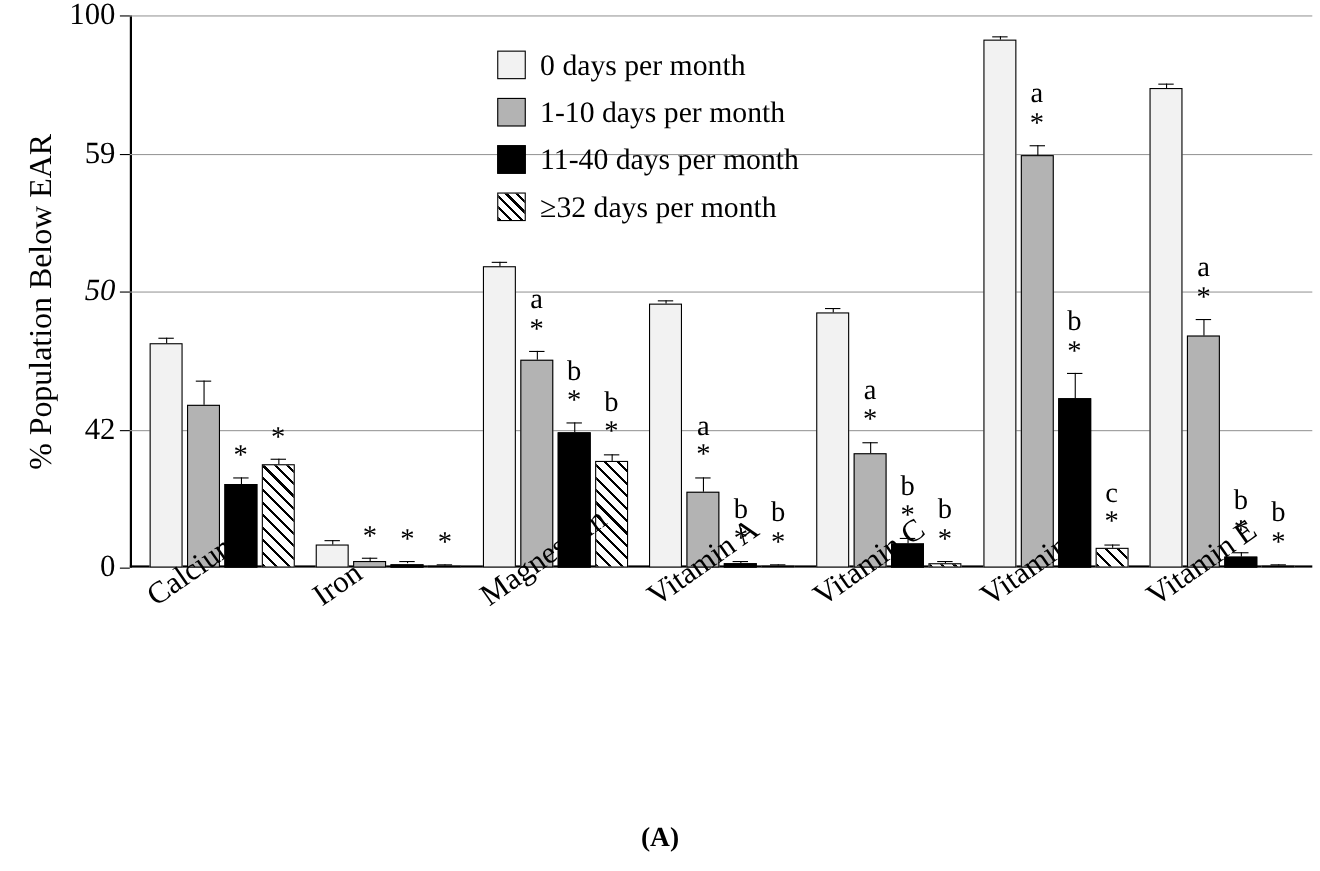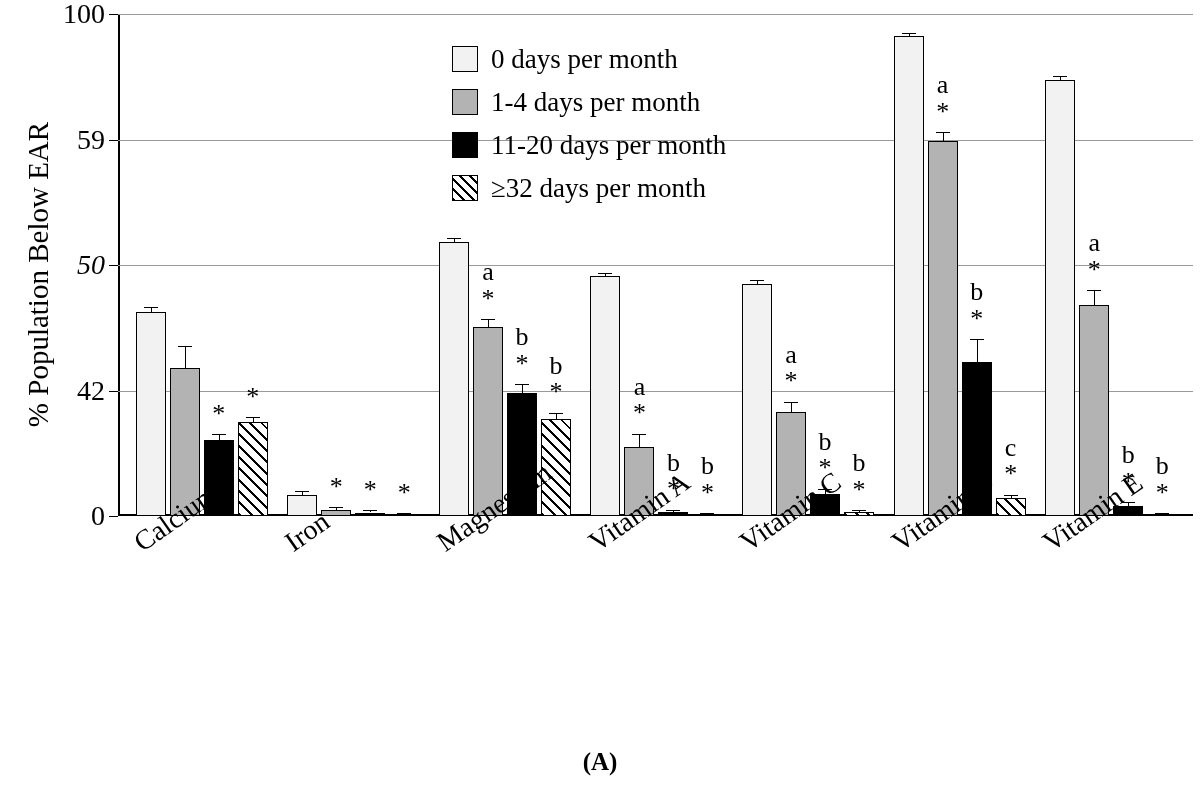--- a/index.html
+++ b/index.html
@@ -334,25 +334,25 @@
       </div>
     </div>
 
   <div class="legend">
     <div class="legend-row">
       <span class="swatch s0"></span>
       <span>0 days per month</span>
     </div>
     <div class="legend-row">
       <span class="swatch s1"></span>
-      <span>1-4 days per month</span>
+      <span>1-10 days per month</span>
     </div>
     <div class="legend-row">
       <span class="swatch s2"></span>
-      <span>11-20 days per month</span>
+      <span>11-40 days per month</span>
     </div>
     <div class="legend-row">
       <span class="swatch s3"></span>
       <span>≥32 days per month</span>
     </div>
   </div>
 
   <div id="xticks">
       <div class="xtick" style="left: 127.786px; top: 532px;">Calcium</div>
       <div class="xtick" style="left: 279.357px; top: 532px;">Iron</div>

